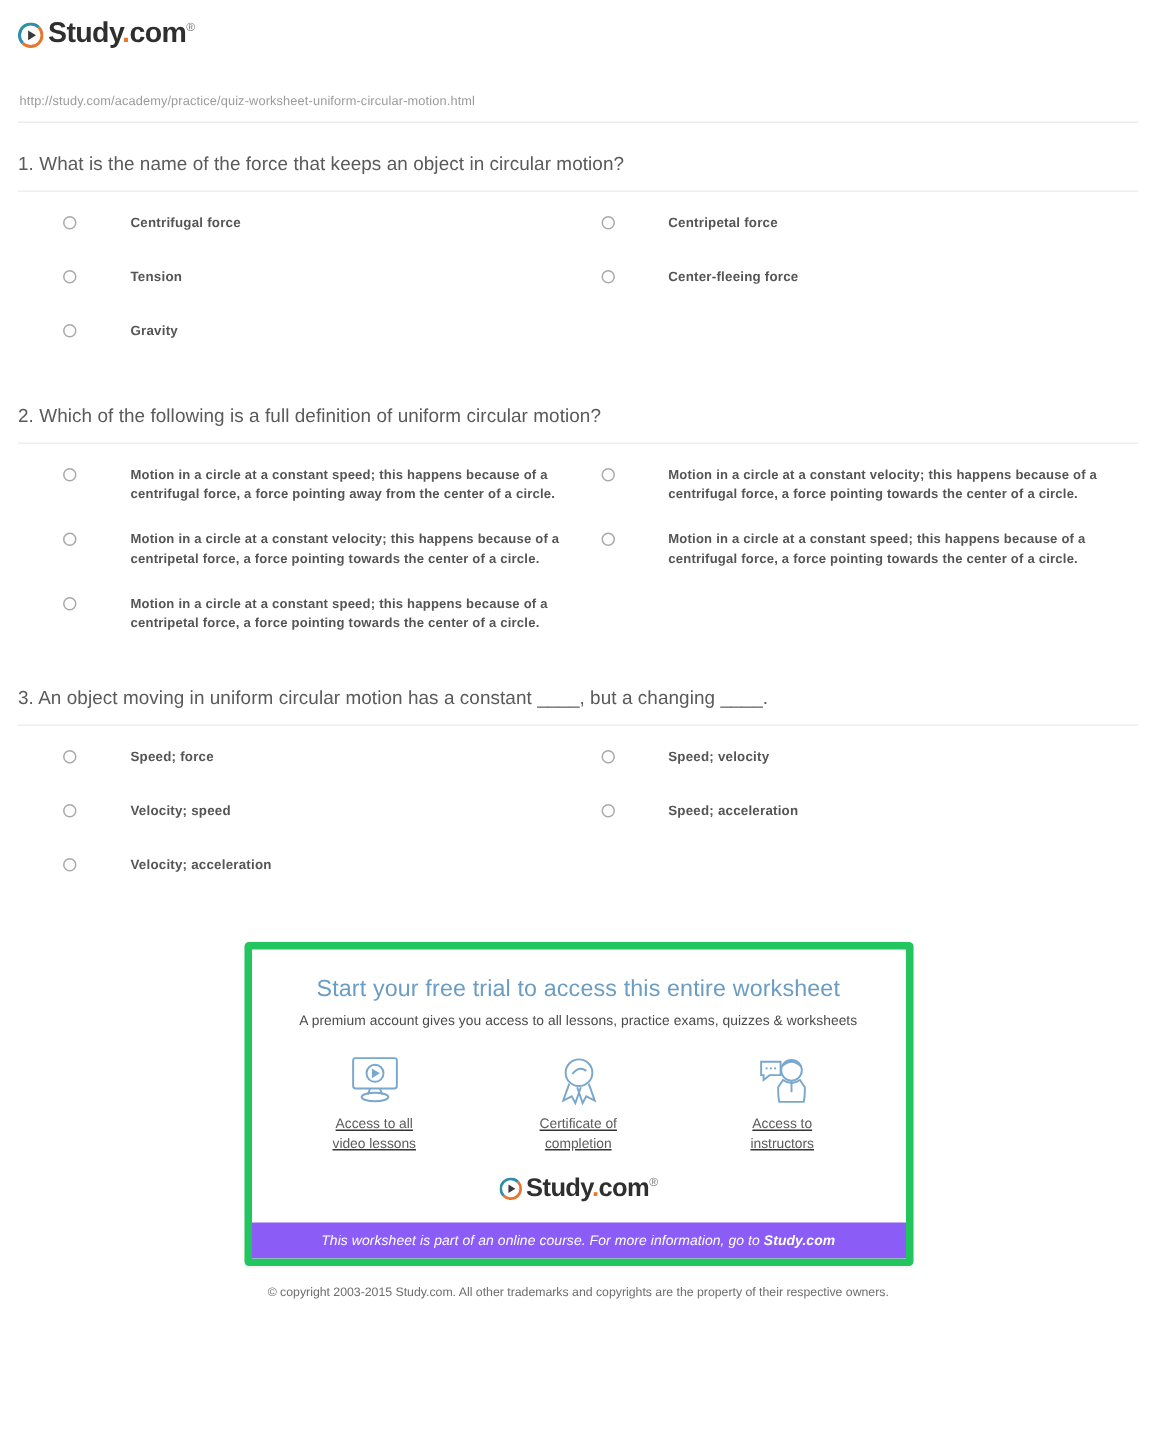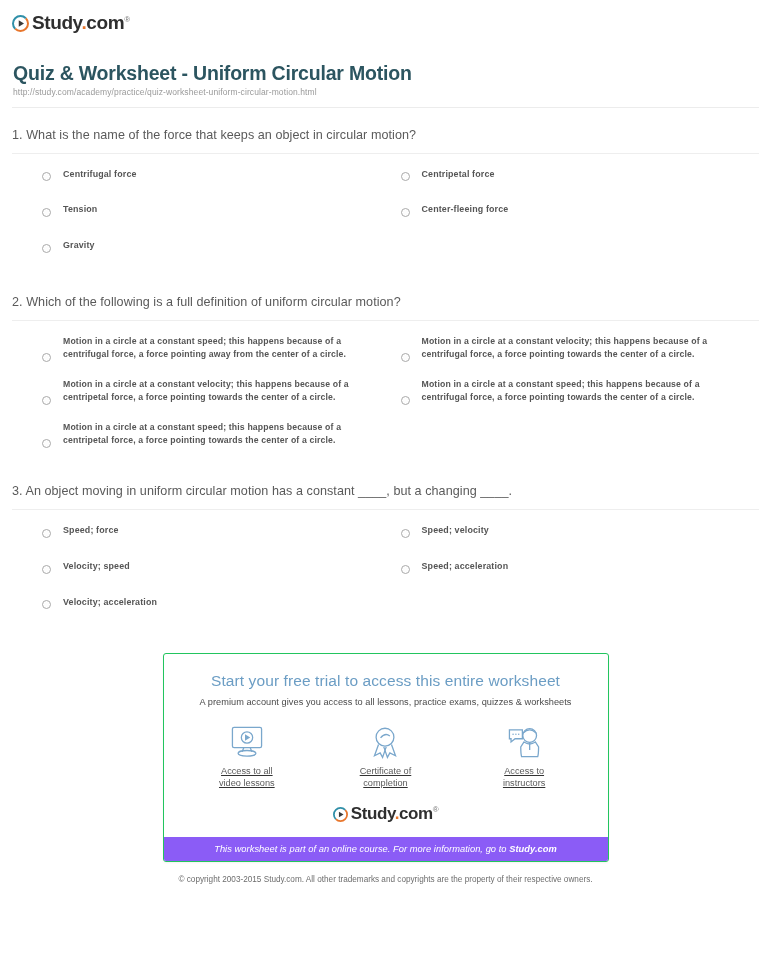--- a/index.html
+++ b/index.html
@@ -45,42 +45,43 @@
     font-size: 12.6px; color: #5a5a5a; font-weight: normal;
     letter-spacing: 0.05px; padding-bottom: 9px; line-height: 1.35;
   }
   .hr-q { height: 1px; background: #eeeeee; width: 747px; }
 
   .answers {
     display: flex; flex-wrap: wrap;
     padding: 14px 0 0 30px;
   }
   .answer {
-    width: 50%; display: flex; align-items: flex-end;
+    width: 50%; display: flex; align-items: flex-start;
     margin-bottom: 16px;
+    gap: 24px;
   }
   .answers.short .answer { margin-bottom: 22px; }
   .radio {
     width: 9px; height: 9px; border-radius: 50%;
     border: 1px solid #a9a9a9; background: #fdfdfd;
     flex: 0 0 auto; margin: 2px 12px 0 0;
     box-shadow: inset 0 0 0 1px #ffffff;
   }
   .answer-label {
     font-size: 8.7px; font-weight: bold; color: #555;
     line-height: 1.55; letter-spacing: 0.15px;
     max-width: 300px;
   }
   .answers.short .answer-label { font-size: 8.9px; }
 
   
   .promo-wrap { display: flex; justify-content: center; margin-top: 22px; }
   .promo {
     width: 446px; background: #ffffff;
-    border: 1px solid #22c55e; border-radius: 3px;
+    border: 5px solid #22c55e; border-radius: 3px;
     box-shadow: 0 1px 2px rgba(0,0,0,0.05);
     overflow: hidden;
   }
   .promo-head { padding: 18px 16px 0 16px; text-align: center; }
   .promo-title {
     font-size: 15.5px; color: #6b9dc4; font-weight: normal;
     letter-spacing: 0.1px; line-height: 1.2;
   }
   .promo-sub {
     font-size: 9.2px; color: #4a4a4a; margin-top: 6px;
@@ -124,21 +125,20 @@
         <circle cx="17" cy="17" r="15" fill="none" stroke="#e8762c" stroke-width="4" stroke-dasharray="47 47" transform="rotate(-45 17 17)"></circle>
         <circle cx="17" cy="17" r="15" fill="none" stroke="#2f8fa8" stroke-width="4" stroke-dasharray="47 47" stroke-dashoffset="-47" transform="rotate(-45 17 17)"></circle>
         <circle cx="17" cy="17" r="11" fill="#ffffff"></circle>
         <polygon points="13.5,10.5 24,17 13.5,23.5" fill="#3a3a3a"></polygon>
       </svg>
     </span>
     <span class="logo-text"><span>Study</span><span class="dot">.</span><span>com</span><span class="logo-tm">®</span></span>
   </div>
 
   <div class="title-block">
-    <h1 class="page-title">Quiz &amp; Worksheet - Uniform Circular Motion</h1>
     <div class="page-url">http://study.com/academy/practice/quiz-worksheet-uniform-circular-motion.html</div>
   </div>
   <div class="hr-head"></div>
 </div>
 
 <div class="questions">
 
   <div class="question-block">
     <div class="q-text">1. What is the name of the force that keeps an object in circular motion?</div>
     <div class="hr-q"></div>

